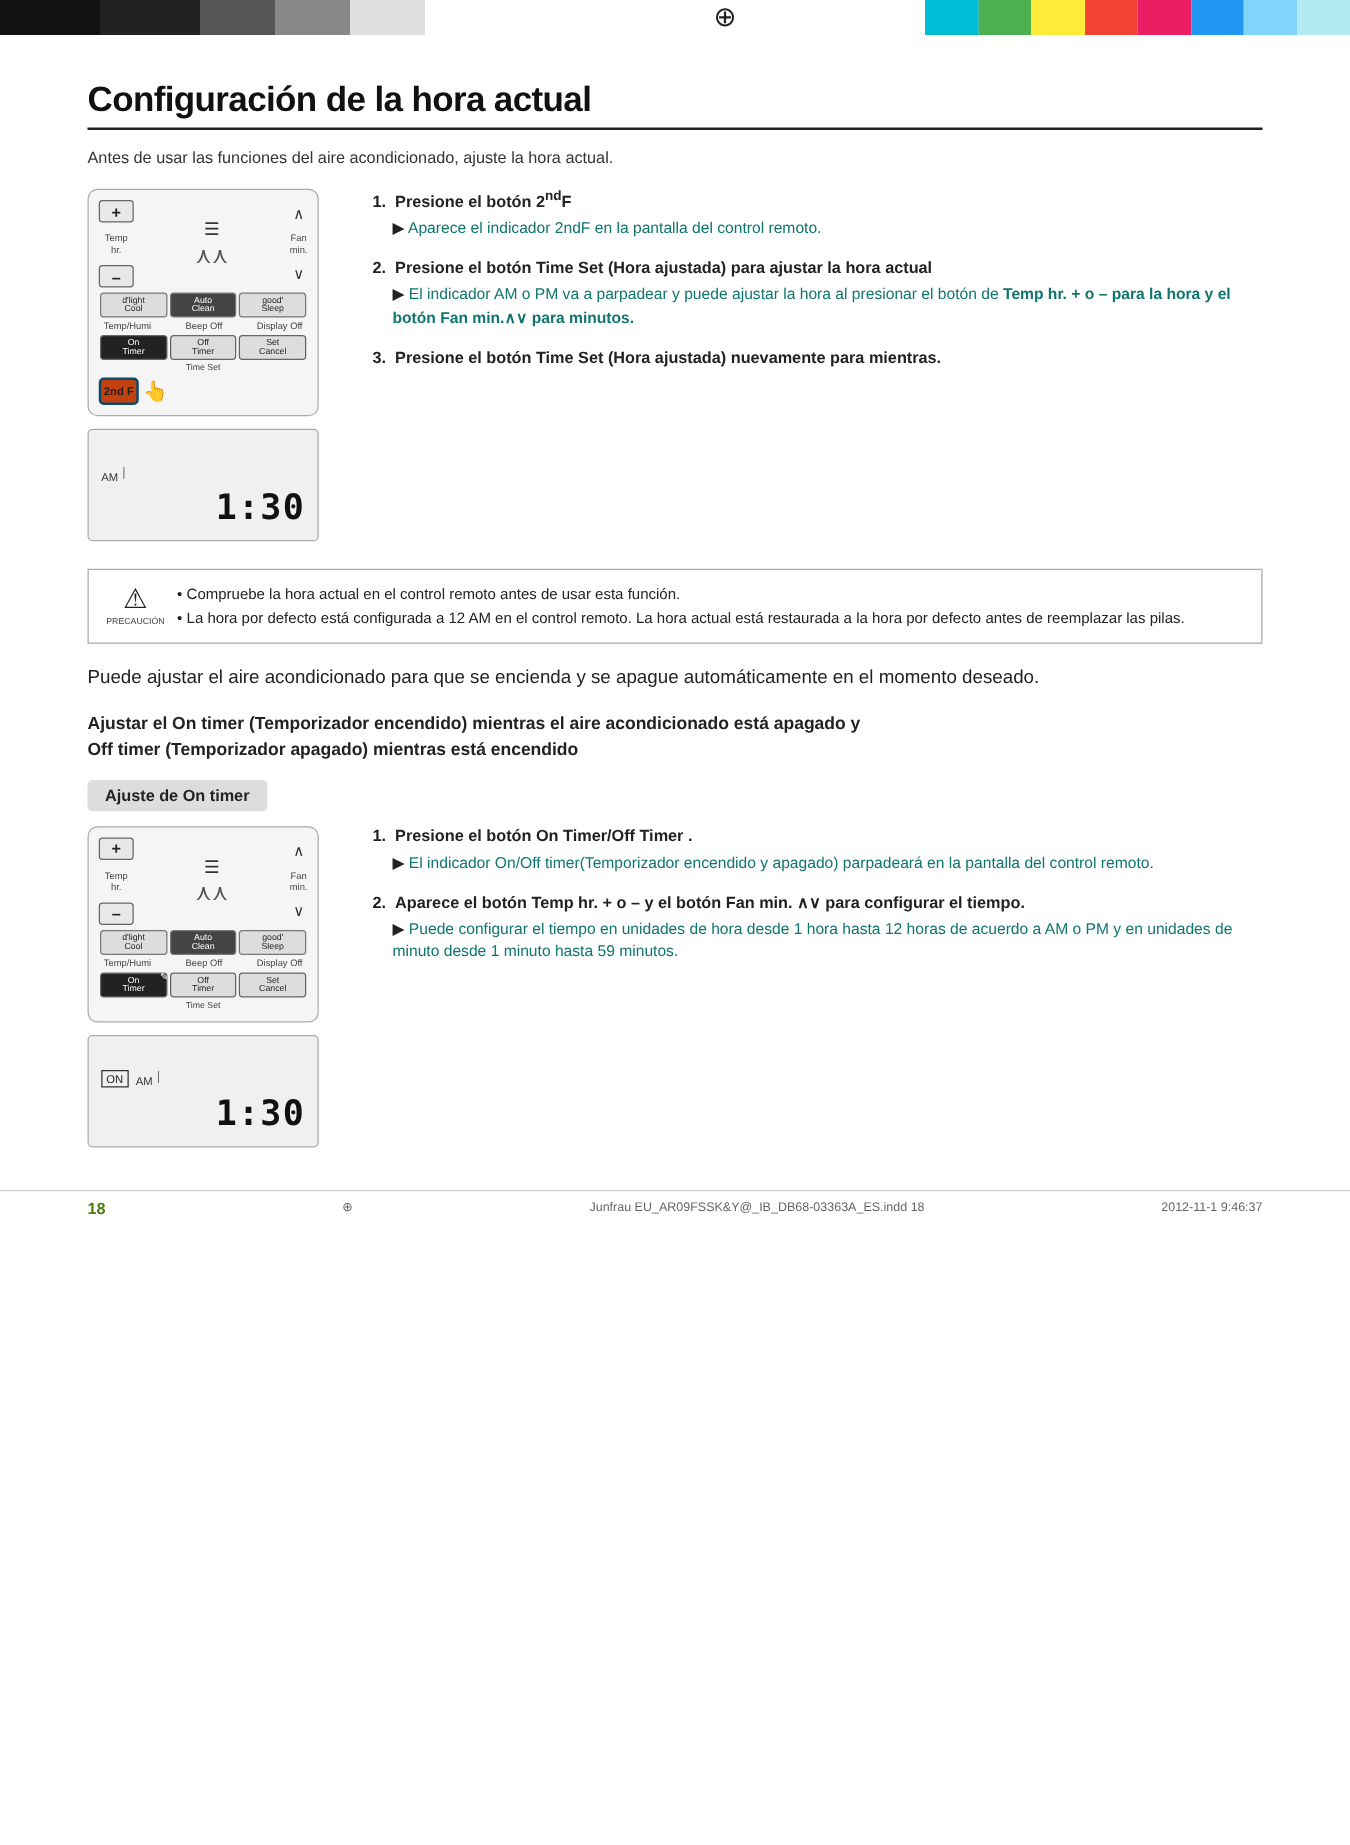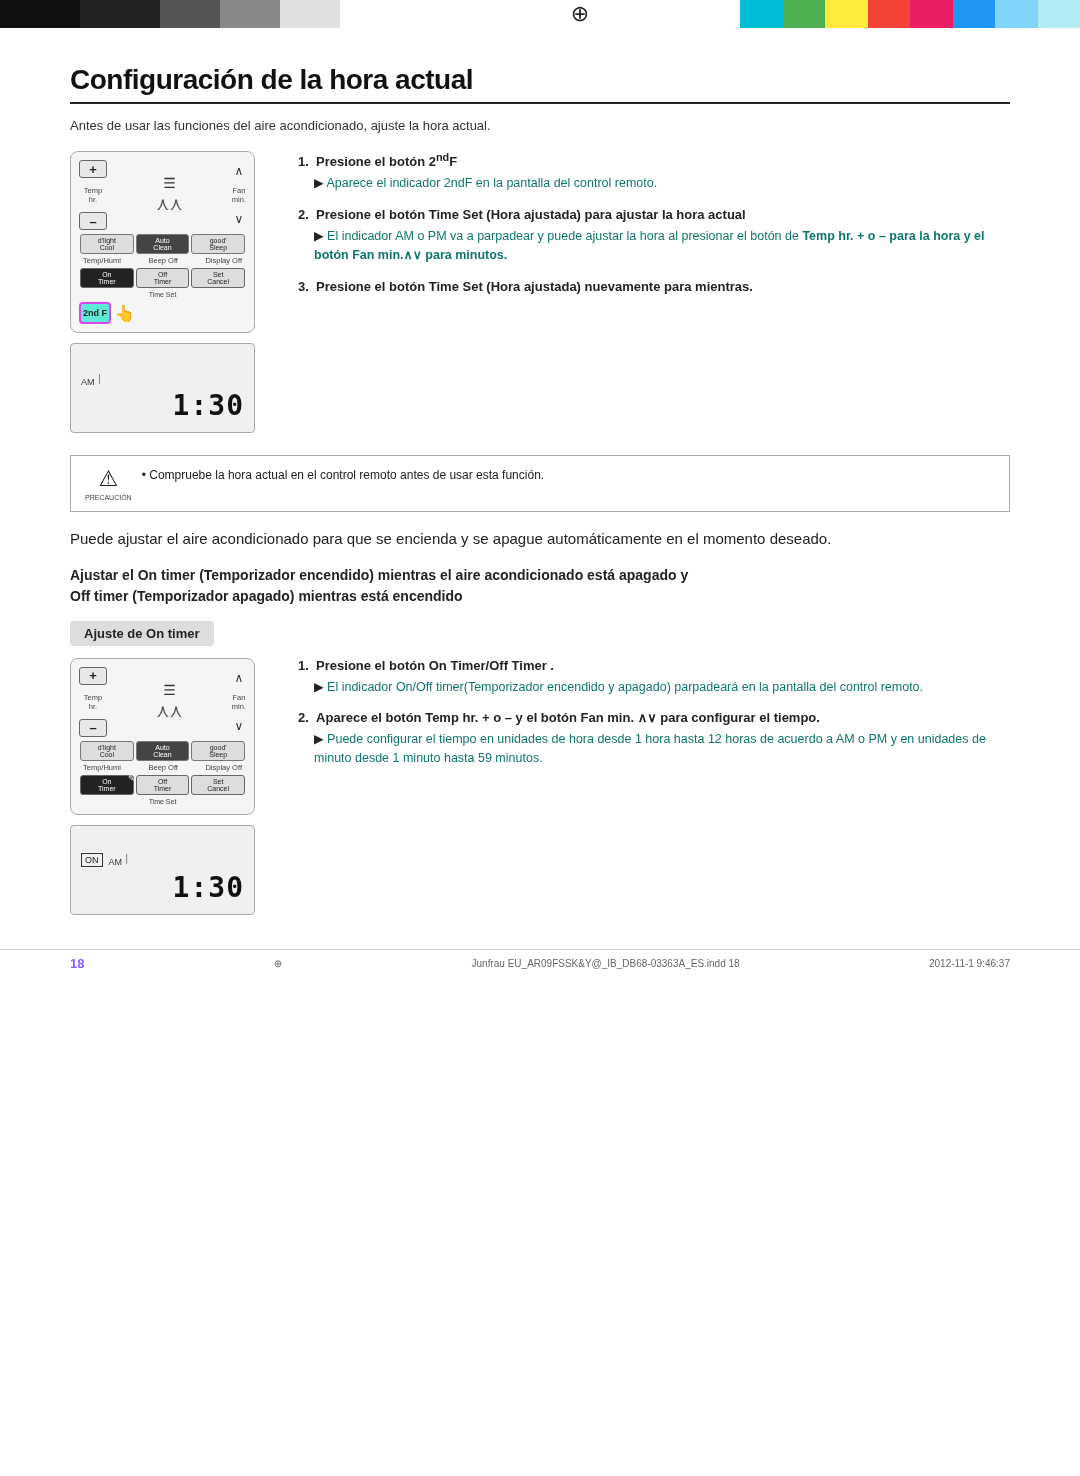--- a/index.html
+++ b/index.html
@@ -183,23 +183,23 @@
       margin: 1px 0;
       color: #444;
     }
     .r-2nd-f {
       display: flex;
       align-items: center;
       gap: 4px;
       margin-top: 4px;
     }
     .r-2nd-btn {
-      border: 2px solid #d946ef;
+      border: 2px solid #0c4a6e;
       border-radius: 4px;
-      background: #5eead4;
+      background: #c2410c;
       width: 32px;
       height: 22px;
       font-size: 9px;
       font-weight: bold;
       display: flex; align-items: center; justify-content: center;
     }
     .r-finger { font-size: 16px; }
 
     
     .display-box {
@@ -330,21 +330,21 @@
       display: flex;
       align-items: center;
       justify-content: space-between;
       padding: 6px 70px;
       border-top: 1px solid #ccc;
       font-size: 10px;
       color: #666;
     }
     .page-number {
       font-size: 13px;
-      color: #8b5cf6;
+      color: #4d7c0f;
       font-weight: bold;
       text-align: center;
     }
   </style>
 </head>
 <body>
 
 <div class="top-bar">
   <div class="top-bar-left">
     <div class="top-bar-black1"></div>
@@ -463,20 +463,21 @@
   
 
   
   <div class="warning-box">
     <div class="warning-icon-col">
       <span class="warning-triangle">⚠</span>
       <span class="warning-label">PRECAUCIÓN</span>
     </div>
     <div class="warning-text">
       <p>• <span>Compruebe la hora actual en el control remoto antes de usar esta función.</span></p>
+      <p>• <span>La hora por defecto está configurada a 12 AM en el control remoto. La hora actual está restaurada a la hora por defecto antes de reemplazar las pilas.</span></p>
     </div>
   </div>
 
   <p class="section-desc">Puede ajustar el aire acondicionado para que se encienda y se apague automáticamente en el momento deseado.</p>
 
   <div class="bold-heading">
     <strong>Ajustar el On timer (Temporizador encendido) mientras el aire acondicionado está apagado y<br>
     Off timer (Temporizador apagado) mientras está encendido</strong>
   </div>
 

